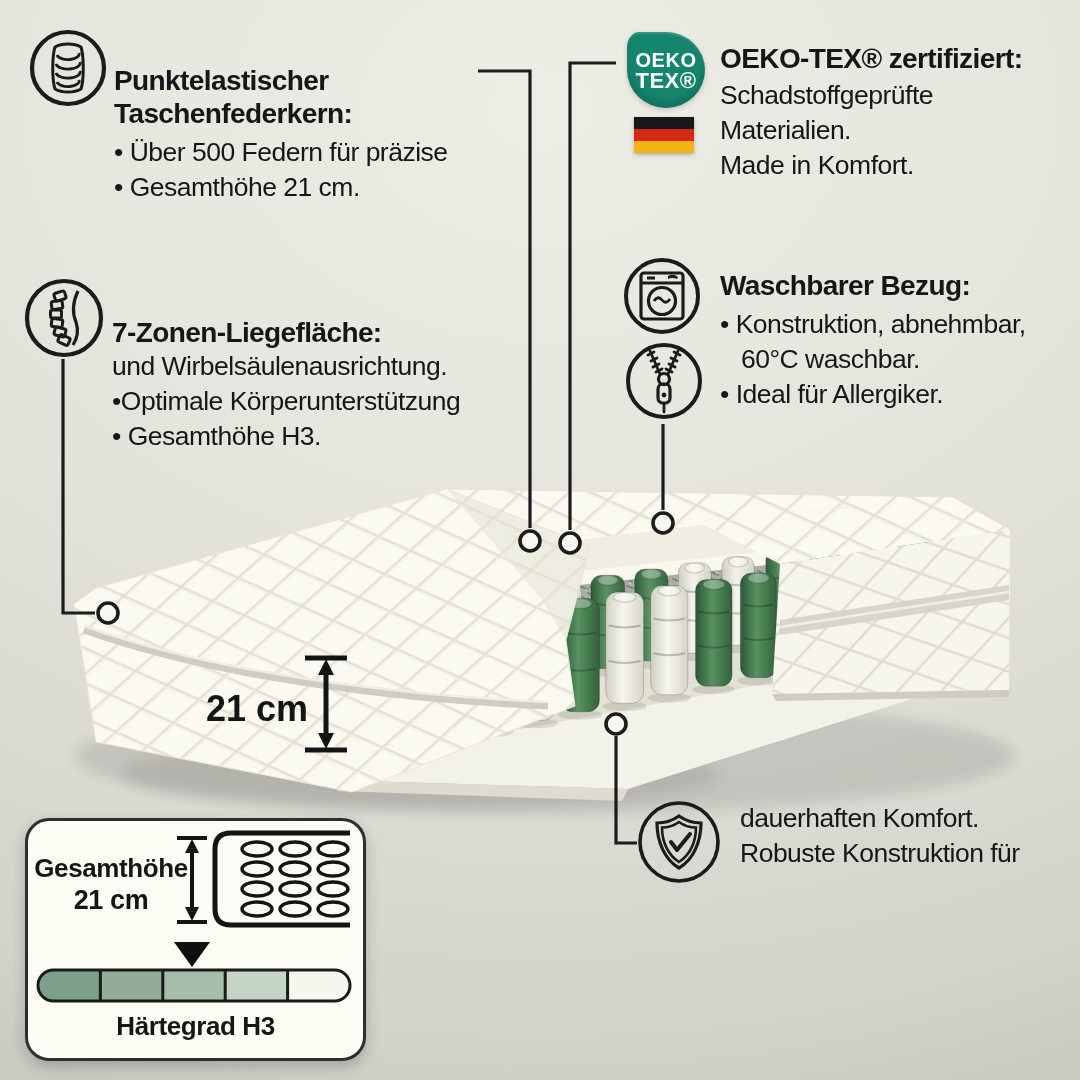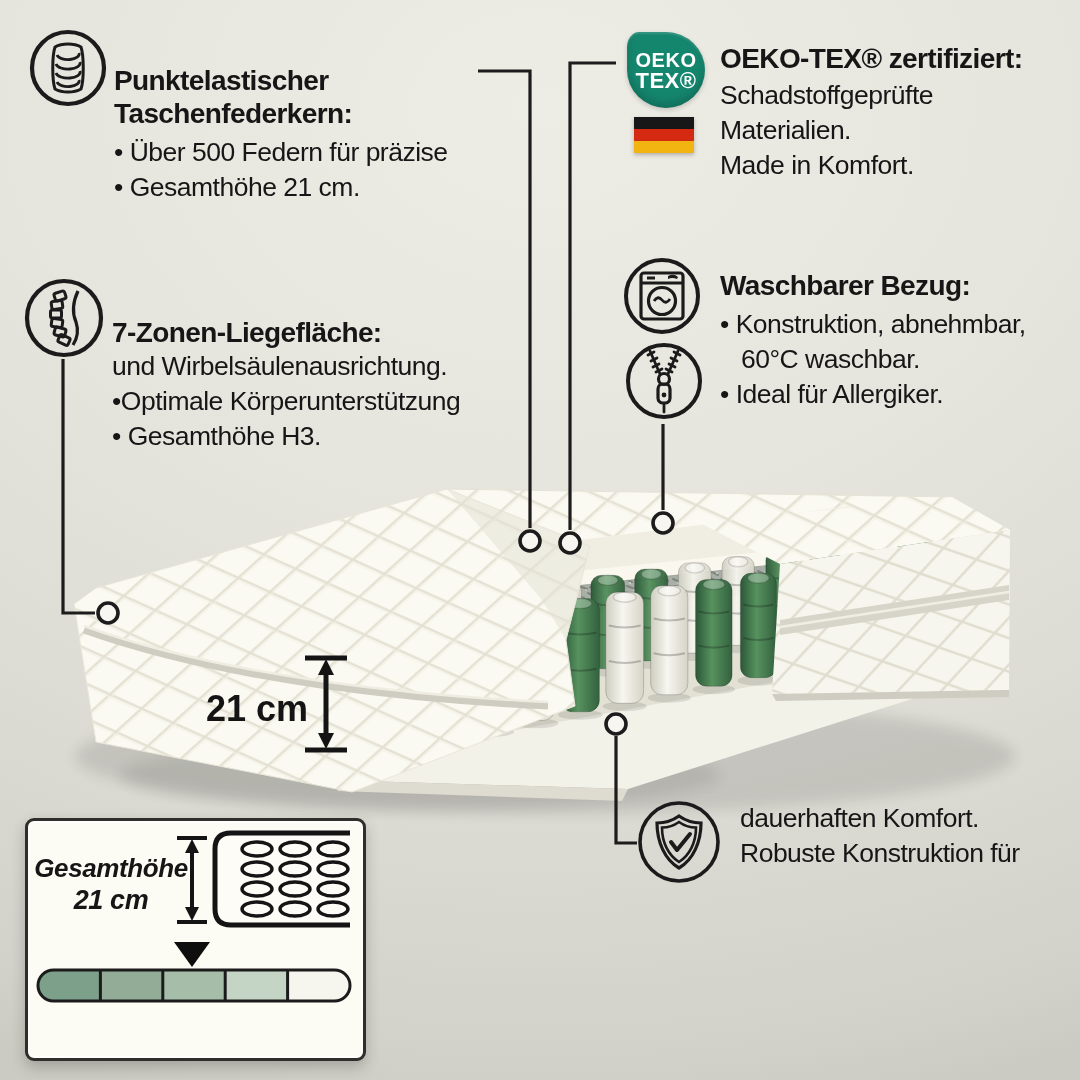--- a/index.html
+++ b/index.html
@@ -20,23 +20,22 @@
     border-radius:16% 50% 50% 50% / 20% 50% 50% 50%;
     box-shadow: inset 0 -5px 9px rgba(0,0,0,.18), inset 0 2px 2px rgba(255,255,255,.15), 0 2px 5px rgba(0,0,0,.18);
     color:#ffffff;text-align:left;
   }
   .oeko-badge .l1{font-size:20px;font-weight:700;letter-spacing:.5px;line-height:22px;}
   .oeko-badge .l2{font-size:22px;font-weight:700;letter-spacing:.5px;line-height:20px;}
   .flag{width:60px;height:36px;box-shadow:0 2px 4px rgba(0,0,0,.25);display:flex;flex-direction:column;}
   .flag div{flex:1;}
   .spec-card{
     left:25px;top:818px;width:335px;height:237px;
-    background:#fcfbf4;border:3px solid #2e2e2a;border-radius:9px;
+    background:#fcfbf4;border:3px solid #2e2e2a;border-radius:24px;
     box-shadow:0 6px 14px rgba(40,40,30,.25), inset 0 0 0 2px rgba(255,255,255,.7);
-    font-style:italic;
   }
   .card-label{position:absolute;text-align:center;font-weight:700;letter-spacing:-0.4px;}
   .card-h-title{left:2px;top:32px;width:162px;font-size:26px;}
   .card-h-value{left:2px;top:64px;width:162px;font-size:27px;}
   .card-firmness{left:0;top:190px;width:335px;font-size:26px;}
 </style>
 </head>
 <body>
 
 <div class="stage">
@@ -405,15 +404,16 @@
           <rect x="262.6" y="152" width="62.4" height="31" fill="#f6f6ee"></rect>
           <path d="M 75.4 152 V 183" stroke="#1b1b1b" stroke-width="3"></path>
           <path d="M 137.8 152 V 183" stroke="#1b1b1b" stroke-width="3"></path>
           <path d="M 200.2 152 V 183" stroke="#1b1b1b" stroke-width="3"></path>
           <path d="M 262.6 152 V 183" stroke="#1b1b1b" stroke-width="3"></path>
         </g>
       <rect x="13" y="152" width="312" height="31" rx="15.5" fill="none" stroke="#1b1b1b" stroke-width="3"></rect>
     </svg>
     <div class="card-label card-h-title">Gesamthöhe</div>
     <div class="card-label card-h-value">21 cm</div>
+    <div class="card-label card-firmness">Härtegrad H3</div>
   </div>
 
 </div>
 
 </body></html>

